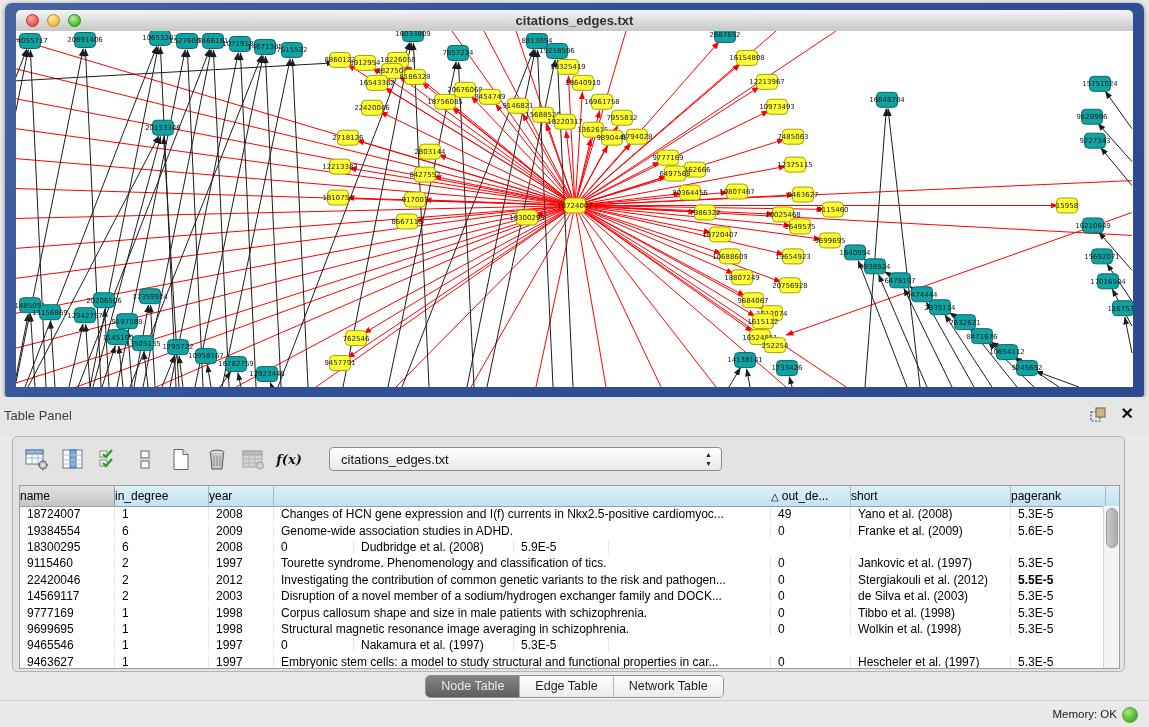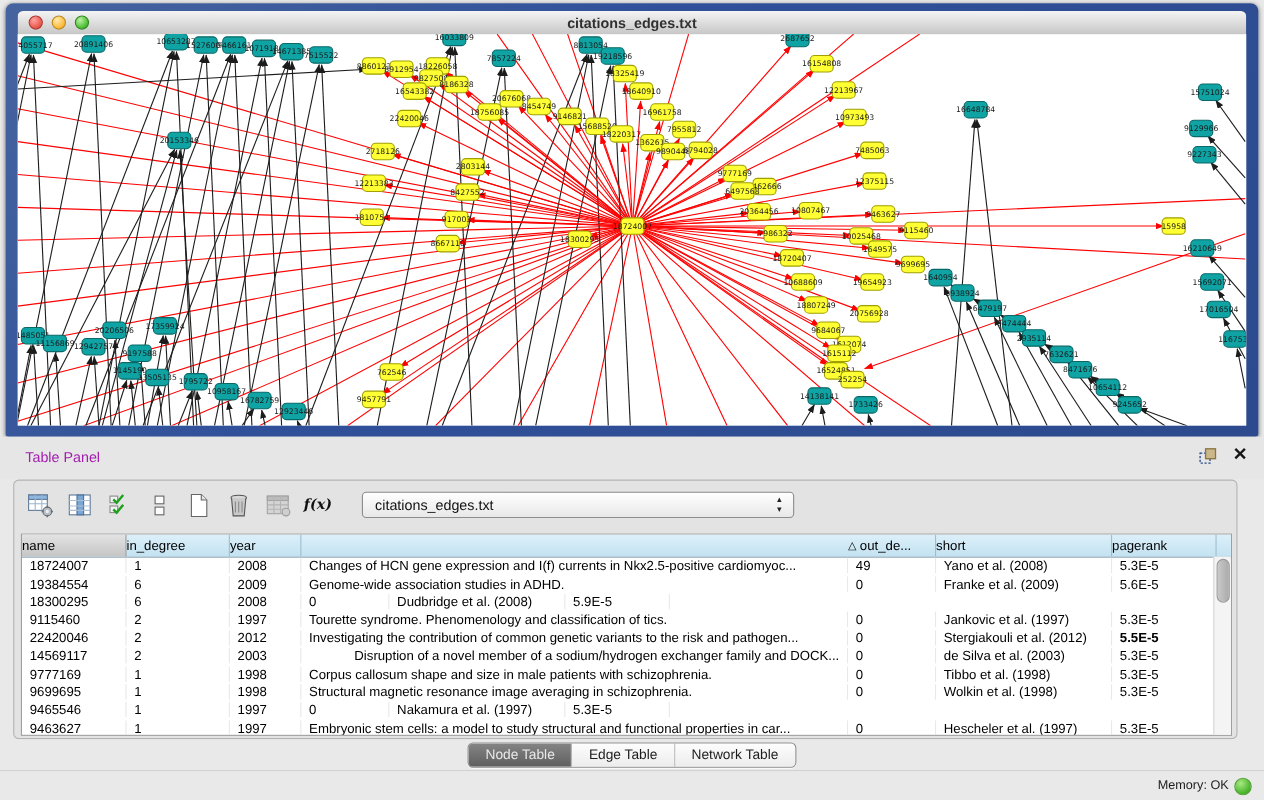--- a/index.html
+++ b/index.html
@@ -15,21 +15,21 @@
   .tl{width:13px;height:13px;border-radius:50%;display:inline-block;box-sizing:border-box}
   .tl.red{background:radial-gradient(circle at 35% 30%,#ffa49e,#ec5f56 60%,#ce382d);border:1px solid #ad352c}
   .tl.yellow{background:radial-gradient(circle at 35% 30%,#ffeab0,#fdbf45 60%,#e3a01f);border:1px solid #bb8a1c}
   .tl.green{background:radial-gradient(circle at 35% 30%,#bdf0a6,#57c43e 60%,#2e9e21);border:1px solid #2d871d}
   .win-title{position:absolute;left:0;right:0;top:3px;text-align:center;font-size:13px;font-weight:bold;color:#303030}
   .canvas{position:absolute;left:11px;top:28px;right:11px;bottom:10px;background:#ffffff;overflow:hidden}
   #graph-svg{width:100%;height:100%;display:block}
 
   
   .tp-header{position:absolute;left:0;top:397px;width:1149px;height:38px;background:#e6e6e6}
-  .tp-title{position:absolute;left:23px;top:11px;font-size:13px;color:#a21caf}
+  .tp-title{position:absolute;left:4px;top:11px;font-size:13px;color:#404040}
   .tp-float{position:absolute;right:42px;top:10px;width:17px;height:16px}
   .tp-close{position:absolute;right:15px;top:8px;font-size:16px;font-weight:bold;color:#141414;line-height:18px}
 
   .tp-content{position:absolute;left:12px;top:436px;width:1113px;height:236px;background:#e3e3e3;
     border:1px solid #b3b3b3;border-radius:5px;box-sizing:border-box}
   .tp-toolbar{position:absolute;left:12px;top:7px;height:30px;display:flex;align-items:center;gap:12px}
   .tb-icon{width:24px;height:23px;display:flex;align-items:center;justify-content:center}
   .fx{font-family:"DejaVu Serif",serif;font-style:italic;font-weight:bold;font-size:13px;color:#111}
   .combo{width:393px;height:24px;border:1px solid #8d8d8d;border-radius:4px;
     background:linear-gradient(#ffffff,#e8e8e8);position:relative;display:flex;align-items:center;
@@ -611,21 +611,21 @@
           <div class="td" style="width: 65px;">2012</div>
           <div class="td" style="width: 497px;">Investigating the contribution of common genetic variants to the risk and pathogen...</div>
           <div class="td" style="width: 80px;">0</div>
           <div class="td center" style="width: 160px;">Stergiakouli et al. (2012)</div>
           <div class="td" style="width: 95px; font-weight: bold;">5.5E-5</div>
         </div>
         <div class="tr">
           <div class="td" style="width: 95px;">14569117</div>
           <div class="td" style="width: 94px;">2</div>
           <div class="td" style="width: 65px;">2003</div>
-          <div class="td" style="width: 497px; text-align: right;">Disruption of a novel member of a sodium/hydrogen exchanger family and DOCK...</div>
+          <div class="td" style="width: 497px;">Disruption of a novel member of a sodium/hydrogen exchanger family and DOCK...</div>
           <div class="td" style="width: 80px;">0</div>
           <div class="td center" style="width: 160px;">de Silva et al. (2003)</div>
           <div class="td" style="width: 95px;">5.3E-5</div>
         </div>
         <div class="tr">
           <div class="td" style="width: 95px;">9777169</div>
           <div class="td" style="width: 94px;">1</div>
           <div class="td" style="width: 65px;">1998</div>
           <div class="td" style="width: 497px;">Corpus callosum shape and size in male patients with schizophrenia.</div>
           <div class="td" style="width: 80px;">0</div>

